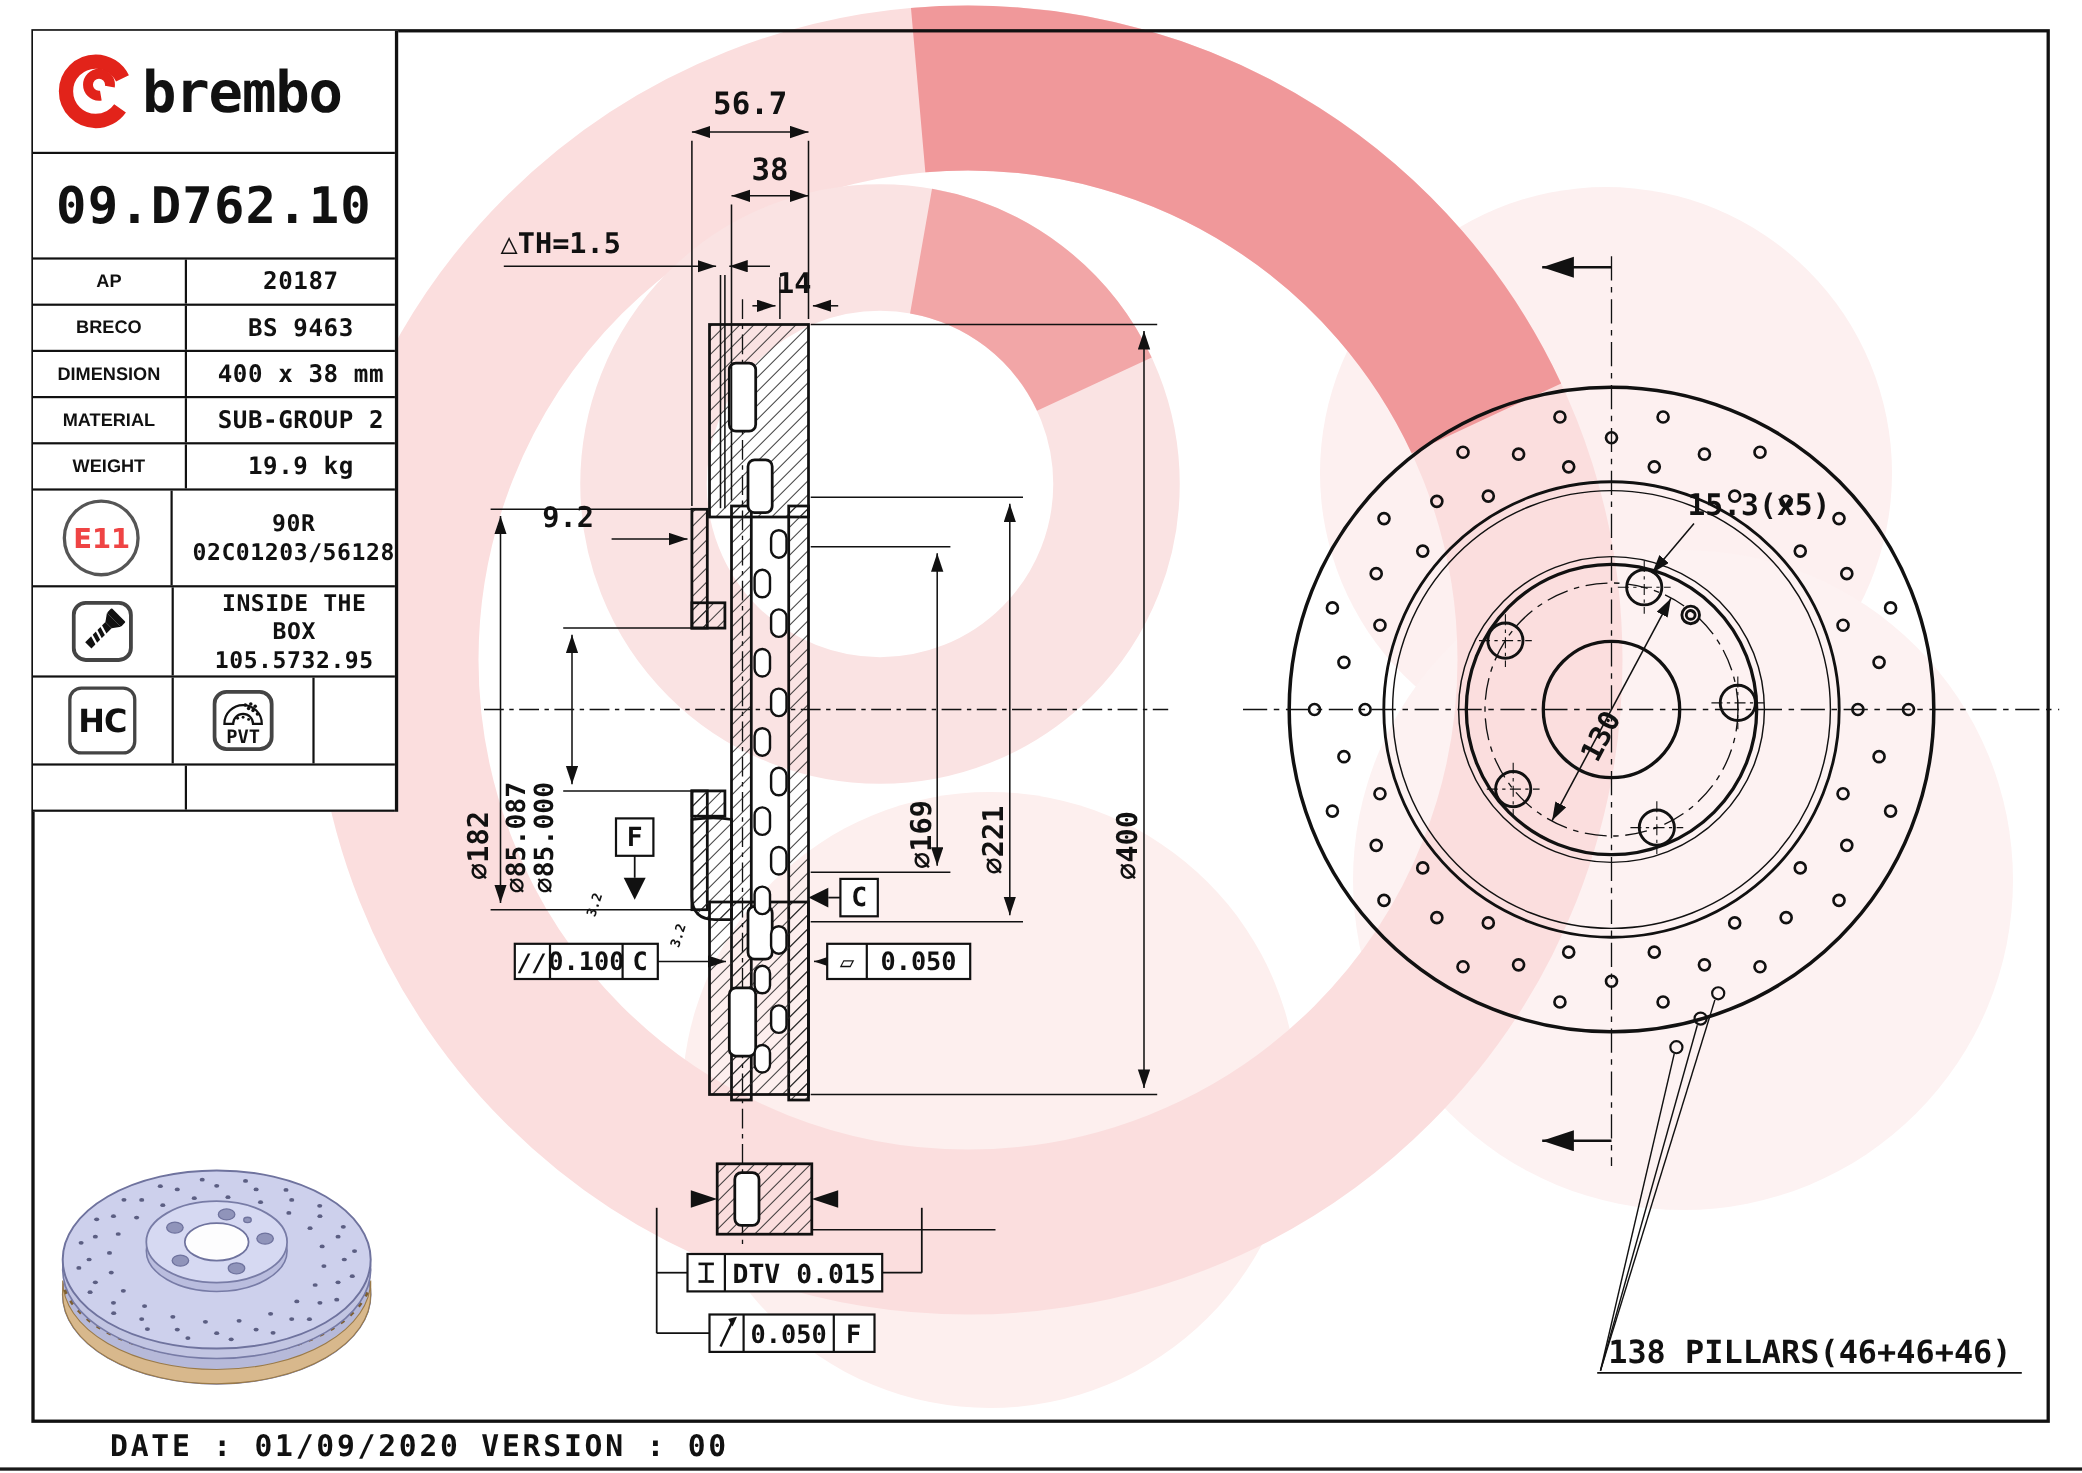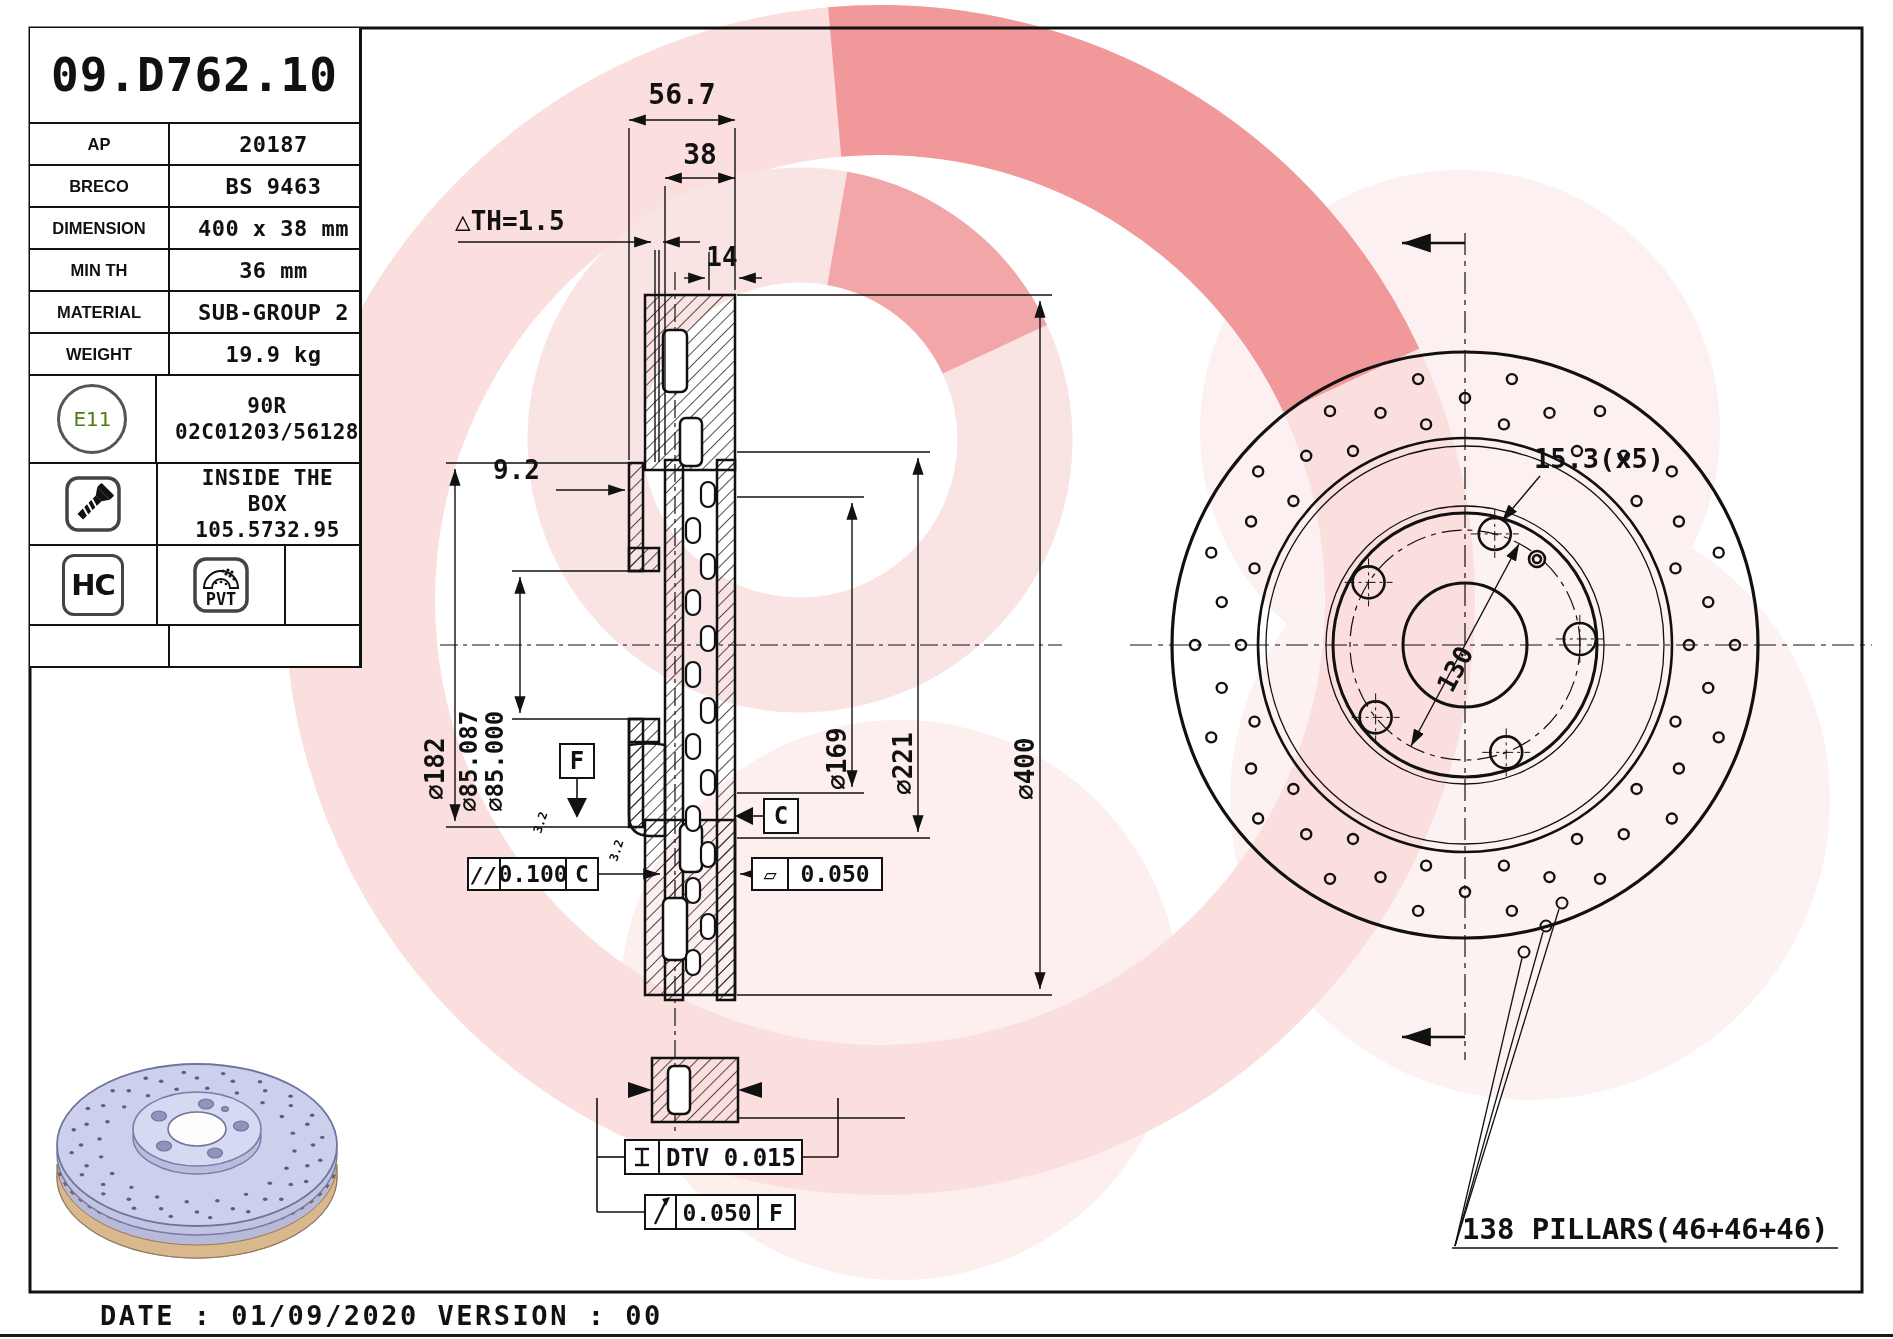--- a/index.html
+++ b/index.html
@@ -24,21 +24,21 @@
   .tb-box{height:82px;}
   .tb-icons{height:80px;}
   .tb-empty{height:42px;}
   .cell-icon{width:128px;border-right:2.5px solid #111;display:flex;align-items:center;
       justify-content:center;box-sizing:border-box;}
   .cell-icon2{width:128px;border-right:2.5px solid #111;display:flex;align-items:center;
       justify-content:center;box-sizing:border-box;}
   .two-line{text-align:center;line-height:1.25;font-size:21px;font-weight:bold;}
   .e-badge{width:64px;height:64px;border:3.5px solid #555;border-radius:50%;display:flex;
       align-items:center;justify-content:center;font-family:"DejaVu Sans",sans-serif;
-      font-weight:normal;font-size:20px;color:#4d7c0f;}
+      font-weight:bold;font-size:25px;color:#ef4444;}
   .sq-badge{width:56px;height:56px;border:3.5px solid #444;border-radius:12px;display:flex;
       align-items:center;justify-content:center;}
   .hc-txt{font-family:"DejaVu Sans",sans-serif;font-weight:900;font-size:29px;color:#111;letter-spacing:-1px;}
   .footer{position:absolute;left:100px;top:1300px;font-size:27px;font-weight:bold;
       letter-spacing:2.5px;color:#111;z-index:6;}
   .bottomrule{position:absolute;left:0;top:1334px;width:1893px;height:3px;background:#1a1a1a;}
   .disc3d{position:absolute;left:42px;top:1042px;z-index:6;}
 </style>
 </head>
 <body>
@@ -323,37 +323,42 @@
         <line x1="1455" y1="1246" x2="1522" y2="958" stroke="#111" stroke-width="1.3"></line>
         <line x1="1455" y1="1246" x2="1543" y2="932" stroke="#111" stroke-width="1.3"></line>
         <line x1="1455" y1="1246" x2="1559" y2="909" stroke="#111" stroke-width="1.3"></line>
         <line x1="1452" y1="1248" x2="1838" y2="1248" stroke="#111" stroke-width="1.6"></line>
         <text x="1462" y="1239" font-size="29">138 PILLARS(46+46+46)</text>
       </g>
     </g>
   </svg>
 
   <div class="titleblock">
+    <div class="tb-row tb-logo">
+      <svg width="300" height="86" viewBox="0 0 300 86">
+        <g>
+          <circle cx="42" cy="43" r="27" fill="none" stroke="#e2231a" stroke-width="13" pathLength="360" stroke-dasharray="300 60" stroke-dashoffset="-35"></circle>
+          <circle cx="45" cy="37" r="10" fill="none" stroke="#e2231a" stroke-width="9" pathLength="360" stroke-dasharray="290 70" stroke-dashoffset="-80"></circle>
+        </g>
+        <text x="84" y="62" font-size="52" font-family="DejaVu Sans" font-weight="bold" fill="#e2231a" letter-spacing="-1">brembo</text>
+      </svg>
+    </div>
     <div class="tb-row tb-part">09.D762.10</div>
 
     <div class="tb-row tb-spec">
       <div class="tb-label">AP</div>
       <div class="tb-value">20187</div>
     </div>
     <div class="tb-row tb-spec">
       <div class="tb-label">BRECO</div>
       <div class="tb-value">BS 9463</div>
     </div>
     <div class="tb-row tb-spec">
       <div class="tb-label">DIMENSION</div>
       <div class="tb-value">400 x 38 mm</div>
-    </div>
-    <div class="tb-row tb-spec">
-      <div class="tb-label">MIN TH</div>
-      <div class="tb-value">36 mm</div>
     </div>
     <div class="tb-row tb-spec">
       <div class="tb-label">MATERIAL</div>
       <div class="tb-value">SUB-GROUP 2</div>
     </div>
     <div class="tb-row tb-spec">
       <div class="tb-label">WEIGHT</div>
       <div class="tb-value">19.9 kg</div>
     </div>
 

